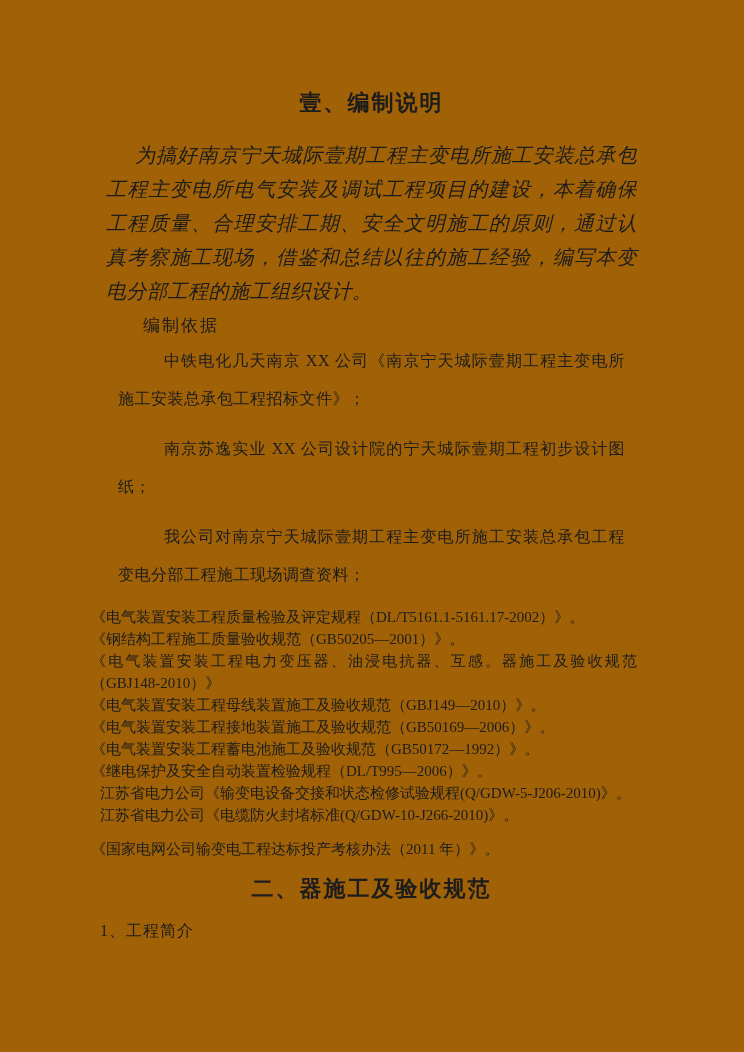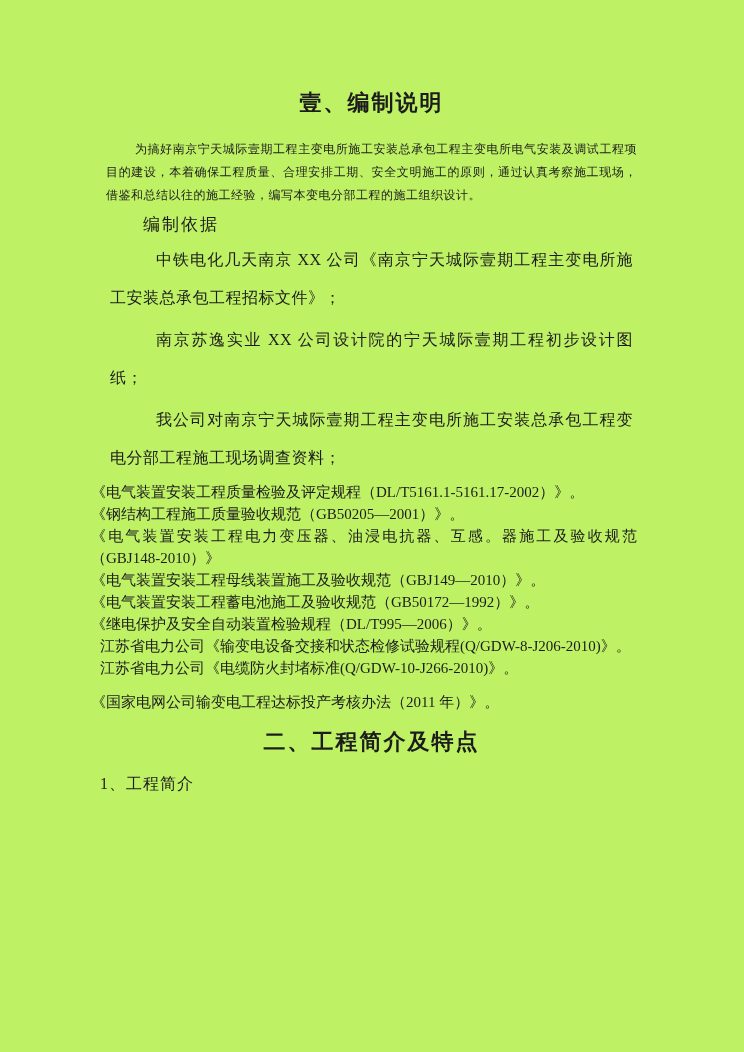--- a/index.html
+++ b/index.html
@@ -8,47 +8,48 @@
     width: 744px; height: 1052px;
     background: #ffffff;
     color: #1c1c1c;
     font-family: "Liberation Serif", "DejaVu Serif", serif;
   }
   .page {
     position: relative;
     width: 744px; height: 1052px;
     padding: 88px 107px 0 106px;
     overflow: hidden;
-    background: #bef264;
+    background: #a16207;
   }
   .h-center {
     font-size: 22px;
     line-height: 30px;
     font-weight: 700;
     text-align: center;
     letter-spacing: 2px;
     margin: 0;
   }
   .intro {
     margin: 20px 0 0 0;
-    font-size: 12px;
-    line-height: 23px;
+    font-size: 20px;
+    line-height: 34px;
     text-indent: 29px;
     text-align: justify;
     letter-spacing: 0.5px;
+    font-style: italic;
   }
   .subhead {
     margin: 6px 0 0 37px;
     font-size: 17px;
     line-height: 24px;
     letter-spacing: 2px;
     font-family: Liberation Serif, serif;
   }
   .basis {
-    margin: 4px;
+    margin: 12px;
     font-size: 16px;
     line-height: 38px;
     text-indent: 46px;
     text-align: justify;
     letter-spacing: 0.5px;
   }
   .basis-first { margin-top: 4px; }
   .std-intro {
     margin: 0 0 0 -15px;
     font-size: 15px;
@@ -97,25 +98,26 @@
 
   <p class="basis">我公司对南京宁天城际壹期工程主变电所施工安装总承包工程变电分部工程施工现场调查资料；</p>
 
 
   <div class="std-list">
     <div class="std-line">《电气装置安装工程质量检验及评定规程（DL/T5161.1-5161.17-2002）》。</div>
     <div class="std-line">《钢结构工程施工质量验收规范（GB50205—2001）》。</div>
     <div class="std-line stretch">《电气装置安装工程电力变压器、油浸电抗器、互感。器施工及验收规范</div>
     <div class="std-line">（GBJ148-2010）》</div>
     <div class="std-line">《电气装置安装工程母线装置施工及验收规范（GBJ149—2010）》。</div>
+    <div class="std-line">《电气装置安装工程接地装置施工及验收规范（GB50169—2006）》。</div>
     <div class="std-line">《电气装置安装工程蓄电池施工及验收规范（GB50172—1992）》。</div>
     <div class="std-line">《继电保护及安全自动装置检验规程（DL/T995—2006）》。</div>
-    <div class="std-line cn-start">江苏省电力公司《输变电设备交接和状态检修试验规程(Q/GDW-8-J206-2010)》。</div>
+    <div class="std-line cn-start">江苏省电力公司《输变电设备交接和状态检修试验规程(Q/GDW-5-J206-2010)》。</div>
     <div class="std-line cn-start">江苏省电力公司《电缆防火封堵标准(Q/GDW-10-J266-2010)》。</div>
   </div>
 
   <div class="std-closing">《国家电网公司输变电工程达标投产考核办法（2011 年）》。</div>
 
-  <h1 class="h-center h2">二、工程简介及特点</h1>
+  <h1 class="h-center h2">二、器施工及验收规范</h1>
 
   <p class="sub1">1、工程简介</p>
 
 </div>
 
 </body></html>

